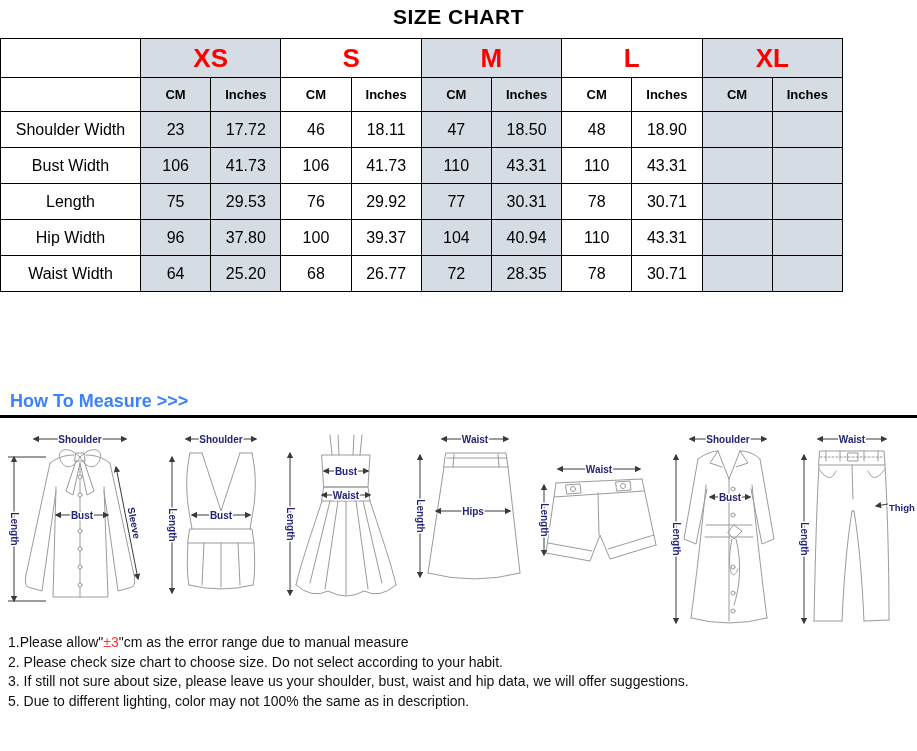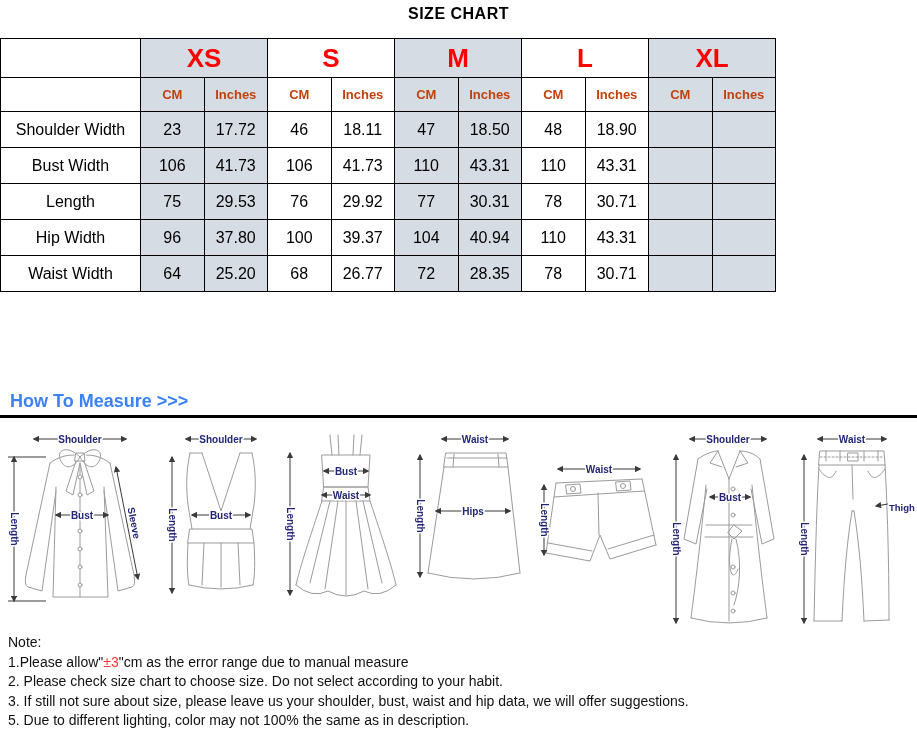--- a/index.html
+++ b/index.html
@@ -1,24 +1,24 @@
 <!DOCTYPE html>
 <html><head>
 <meta charset="utf-8">
 <style>
   html,body{margin:0;padding:0;background:#fff;}
   .page{position:relative;width:917px;height:751px;background:#fff;overflow:hidden;
         font-family:"Liberation Sans",sans-serif;color:#000;}
   .title{position:absolute;top:5px;left:0;width:917px;text-align:center;
-         font-size:16px;font-weight:bold;letter-spacing:.5px;}
-  table.size-table{position:absolute;top:38px;left:0;width:776px;border-collapse:collapse;table-layout:fixed;}
+         font-size:21px;font-weight:bold;letter-spacing:.5px;}
+  table.size-table{position:absolute;top:38px;left:0;width:843px;border-collapse:collapse;table-layout:fixed;}
   .size-table td,.size-table th{border:1px solid #000;text-align:center;vertical-align:middle;
          padding:0;overflow:hidden;white-space:nowrap;}
   .size-table th.size{font-size:26px;font-weight:bold;color:#ff0000;height:38px;}
-  .size-table th.unit{font-size:13px;font-weight:bold;color:#c2410c;height:33px;}
+  .size-table th.unit{font-size:13px;font-weight:bold;color:#000000;height:33px;}
   .size-table tr.data td{height:35px;font-size:16px;font-weight:normal;}
   .size-table td.lbl{font-size:13px;}
   .g{background:#d6dce4;}
   .howto{position:absolute;top:391px;left:10px;font-size:18px;font-weight:bold;color:#3b82f6;}
   .rule{position:absolute;top:415px;left:0;width:917px;height:3px;background:#000;}
   .figs{position:absolute;top:427px;left:0;width:917px;display:flex;align-items:flex-start;}
   .figs svg{display:block;}
   .garm{fill:none;stroke:#9b9b9b;stroke-width:1;stroke-linejoin:round;stroke-linecap:round;}
   .btn{fill:#fff;stroke:#9b9b9b;stroke-width:1;}
   .arr{stroke:#3a3a3a;stroke-width:1;}
@@ -326,21 +326,20 @@
         <line class="arr" x1="84" y1="79" x2="96" y2="77" marker-start="url(#ah)"></line>
       </g>
       <text class="mlabel" x="60" y="12">Waist</text>
       <text class="mlabel start" x="97" y="80" style="font-size:9.5px">Thigh</text>
       <text class="mlabel" transform="rotate(90 12 112)" x="12" y="112">Length</text>
     </svg>
 
   </div>
 
   <div class="notes">
-    <div>Note:</div>
     <div>
       <span>1.Please allow"</span><span class="red">±3</span><span>"cm as the error range due to manual measure</span>
     </div>
     <div>2. Please check size chart to choose size. Do not select according to your habit.</div>
     <div>3. If still not sure about size, please leave us your shoulder, bust, waist and hip data, we will offer suggestions.</div>
     <div>5. Due to different lighting, color may not 100% the same as in description.</div>
   </div>
 
 </div>
 

